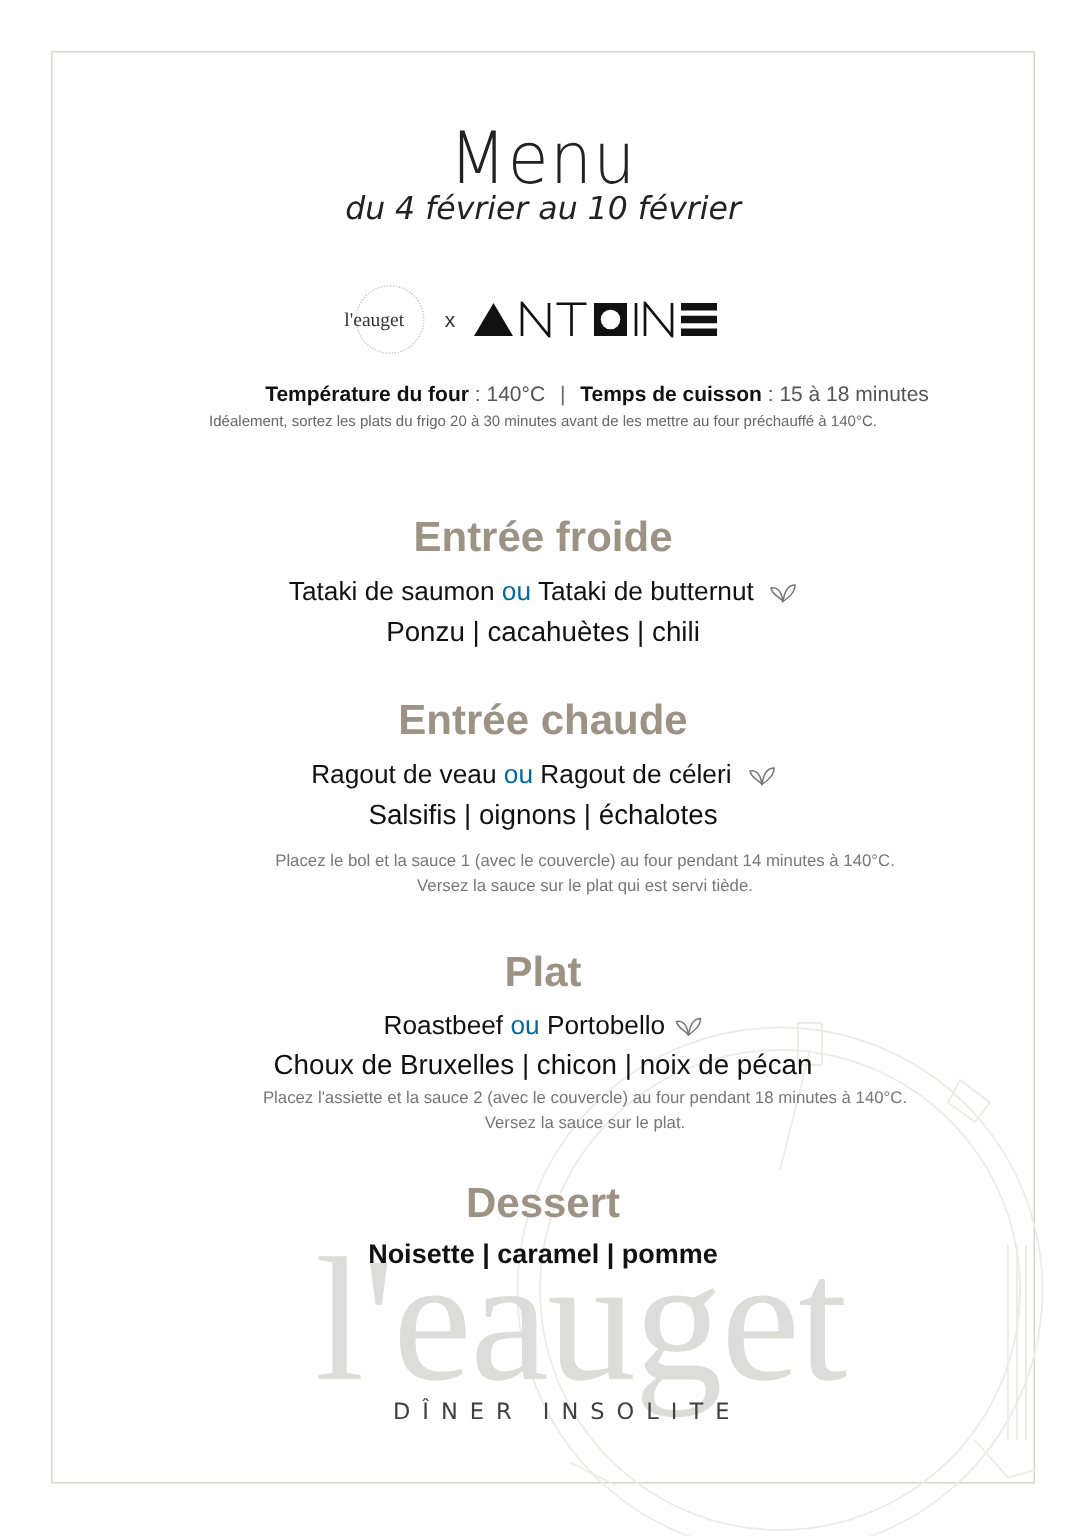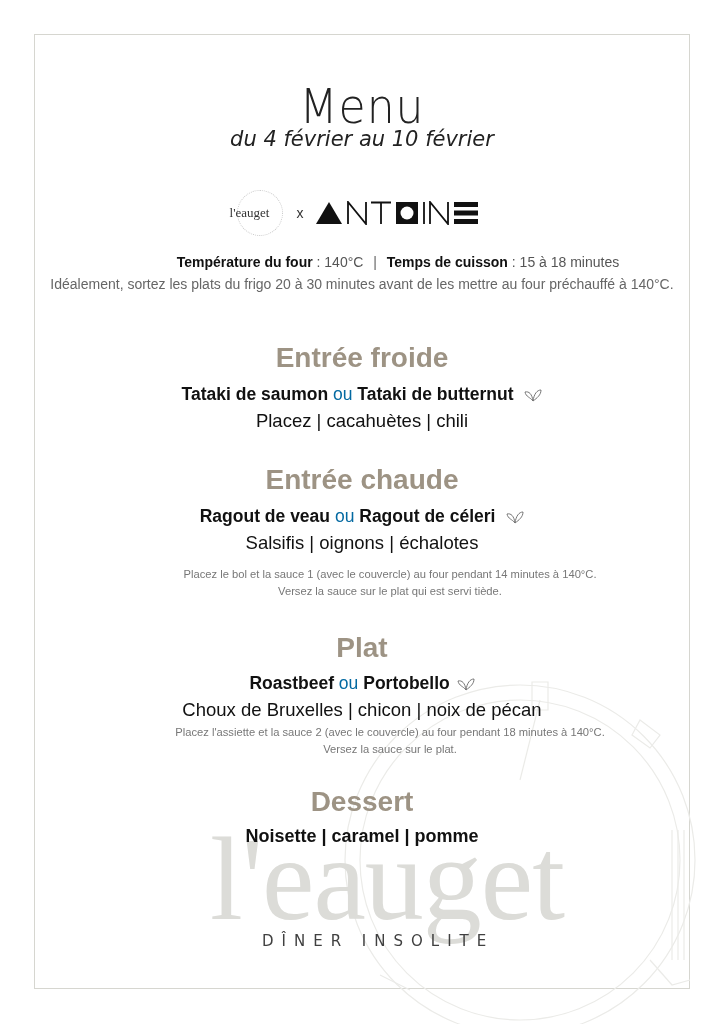--- a/index.html
+++ b/index.html
@@ -15,24 +15,24 @@
     .logos { top: 195px; height: 36px; display: flex; justify-content: center; align-items: center; gap: 0; }
     .eauget-logo { position: relative; width: 60px; height: 50px; display: flex; align-items: center; justify-content: center; }
     .eauget-logo .ring { position: absolute; left: 14px; top: 2px; width: 46px; height: 46px; border-radius: 50%; border: 1.5px dotted #c9c9c9; }
     .eauget-logo .word { position: relative; font-family: "Liberation Serif", serif; font-size: 13px; color: #333; margin-left: -6px; }
     .x-sep { font-size: 14px; color: #333; margin: 0 12px 0 14px; }
     .antoine { display: flex; align-items: center; height: 24px; }
     .oven-line { top: 254px; font-size: 14px; color: #111; margin-left: 36px; }
     .oven-line b { font-weight: 700; }
     .oven-line .light { font-weight: 400; color: #555; }
     .oven-line .bar { color: #666; margin: 0 6px; }
-    .hint { top: 276px; font-size: 14px; color: #666; }
+    .hint { top: 276px; font-size: 10px; color: #666; }
     .section-title { font-size: 28px; font-weight: 700; color: #9d9384; }
     .dish { font-size: 17.5px; color: #111; }
-    .dish b { font-weight: 700; }
+    .dish b { font-weight: 400; }
     .dish .ou { font-weight: 400; color: #0369a1; }
     .ingredients { font-size: 18.5px; color: #111; }
     .note { font-size: 11.2px; color: #777; line-height: 17px; margin-left: 28px; }
     .leaf { display: inline-block; vertical-align: middle; margin-left: 6px; }
     .watermark-word { position: absolute; left: 210px; top: 812px; font-family: "Liberation Serif", serif; font-size: 118px; color: #dcdcd8; letter-spacing: -1px; }
     .watermark-tag { position: absolute; left: 262px; top: 932px; font-family: "DejaVu Sans", sans-serif; font-size: 15px; color: #404040; letter-spacing: 8px; }
     .deco { position: absolute; left: 0; top: 0; }
   </style>
 </head>
 <body>
@@ -92,21 +92,21 @@
   <b>Tataki de saumon</b>
   <span class="ou">ou</span>
   <b>Tataki de butternut</b>
   <svg class="leaf" width="18" height="14" viewBox="0 0 18 14">
       <g fill="none" stroke="#777" stroke-width="1">
         <path d="M9 13 C6 9 2 9 1 4 C5 3 8 6 9 13 Z"></path>
         <path d="M9 13 C10 6 13 2 17 2 C17 7 13 10 9 13 Z"></path>
       </g>
     </svg>
 </div>
-<div class="abs ingredients" style="top:410px">Placez | cacahuètes | chili</div>
+<div class="abs ingredients" style="top:410px">Ponzu | cacahuètes | chili</div>
 
 <div class="abs section-title" style="top:464px">Entrée chaude</div>
 <div class="abs dish" style="top:506px">
   <b>Ragout de veau</b>
   <span class="ou">ou</span>
   <b>Ragout de céleri</b>
   <svg class="leaf" width="18" height="14" viewBox="0 0 18 14">
       <g fill="none" stroke="#777" stroke-width="1">
         <path d="M9 13 C6 9 2 9 1 4 C5 3 8 6 9 13 Z"></path>
         <path d="M9 13 C10 6 13 2 17 2 C17 7 13 10 9 13 Z"></path>

